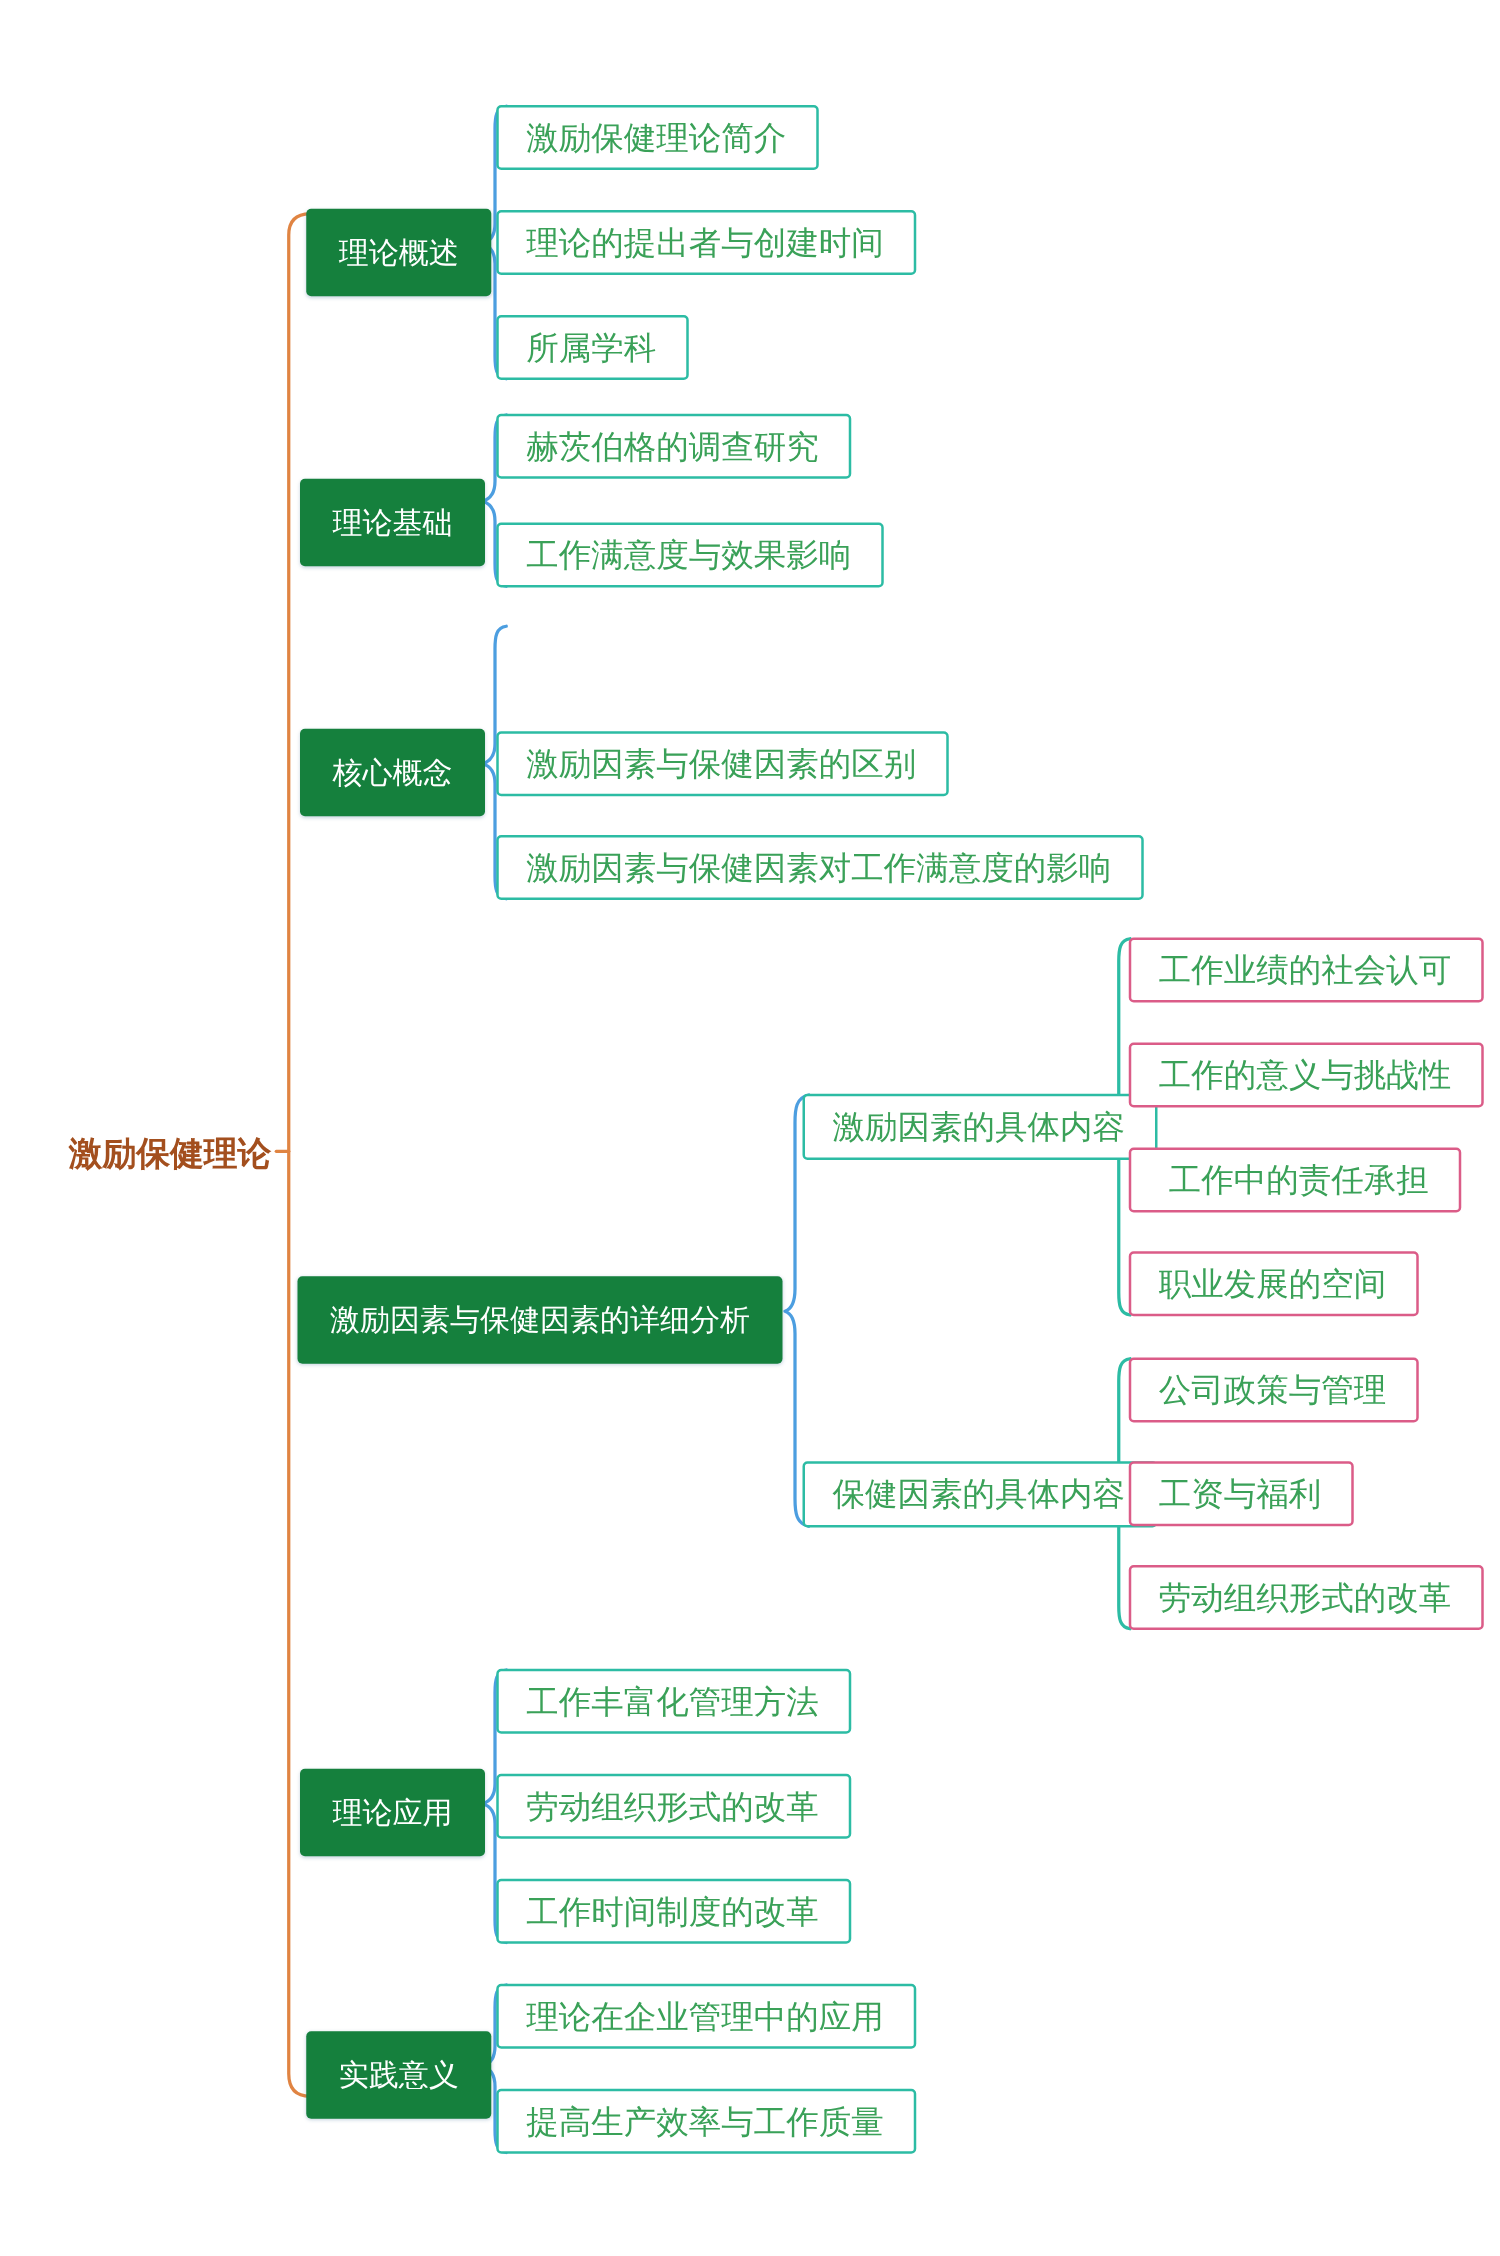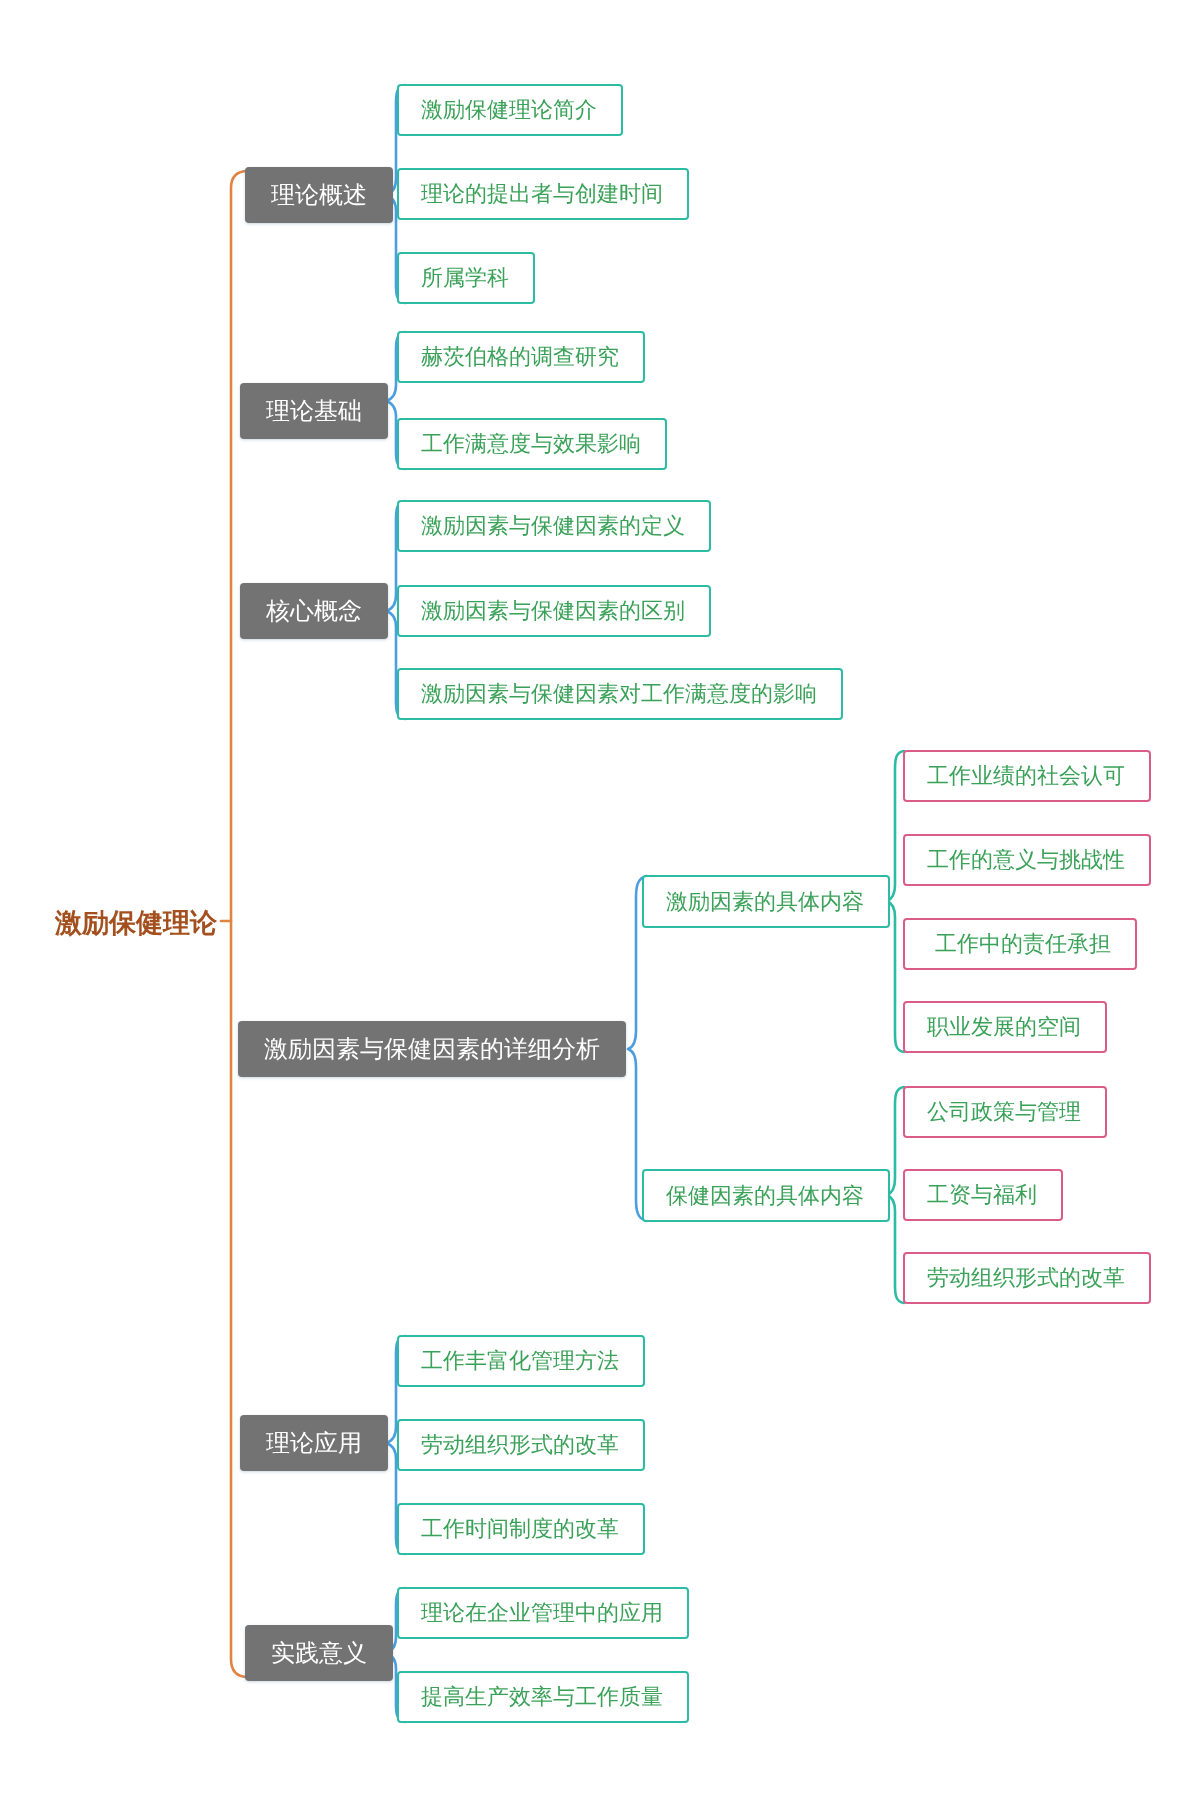--- a/index.html
+++ b/index.html
@@ -17,33 +17,33 @@
     width: 1200px; height: 1805px;
   }
   .node {
     position: absolute;
     display: flex;
     align-items: center;
     white-space: nowrap;
     box-sizing: border-box;
   }
   .l1 {
-    background: #737373;
+    background: #15803d;
     color: #ffffff;
     font-size: 24px;
-    height: 56px;
+    height: 70px;
     padding: 0 26px;
     border-radius: 4px;
     box-shadow: 0 1px 3px rgba(40,90,140,0.25);
   }
   .leaf {
     background: #ffffff;
     border: 2px solid #2CBCA4;
     color: #3AA158;
-    font-size: 22px;
+    font-size: 26px;
     height: 52px;
     padding: 0 24px 0 22px;
     border-radius: 4px;
   }
   .teal-parent { height: 53px; }
   .pink { border-color: #DB5C88; }
   .root-label {
     position: absolute;
     color: #A34F1E;
     font-size: 27px;
@@ -80,21 +80,20 @@
   <div class="node l1" style="left:245px; top:167px;">理论概述</div>
   <div class="node leaf" style="left:397px; top:84px;">激励保健理论简介</div>
   <div class="node leaf" style="left:397px; top:168px;">理论的提出者与创建时间</div>
   <div class="node leaf" style="left:397px; top:252px;">所属学科</div>
 
   <div class="node l1" style="left:240px; top:373px;margin-top:10px;">理论基础</div>
   <div class="node leaf" style="left:397px; top:331px;">赫茨伯格的调查研究</div>
   <div class="node leaf" style="left:397px; top:418px;">工作满意度与效果影响</div>
 
   <div class="node l1" style="left:240px; top:583px;">核心概念</div>
-  <div class="node leaf" style="left:397px; top:500px;">激励因素与保健因素的定义</div>
   <div class="node leaf" style="left:397px; top:585px;">激励因素与保健因素的区别</div>
   <div class="node leaf" style="left:397px; top:668px;">激励因素与保健因素对工作满意度的影响</div>
 
   <div class="node l1" style="left:238px; top:1021px;">激励因素与保健因素的详细分析</div>
 
   <div class="node leaf teal-parent" style="left:642px; top:875px;">激励因素的具体内容</div>
   <div class="node leaf pink" style="left:903px; top:750px;">工作业绩的社会认可</div>
   <div class="node leaf pink" style="left:903px; top:834px;">工作的意义与挑战性</div>
   <div class="node leaf pink" style="left:903px; top:918px;padding-left:30px;">工作中的责任承担</div>
   <div class="node leaf pink" style="left:903px; top:1001px;">职业发展的空间</div>

